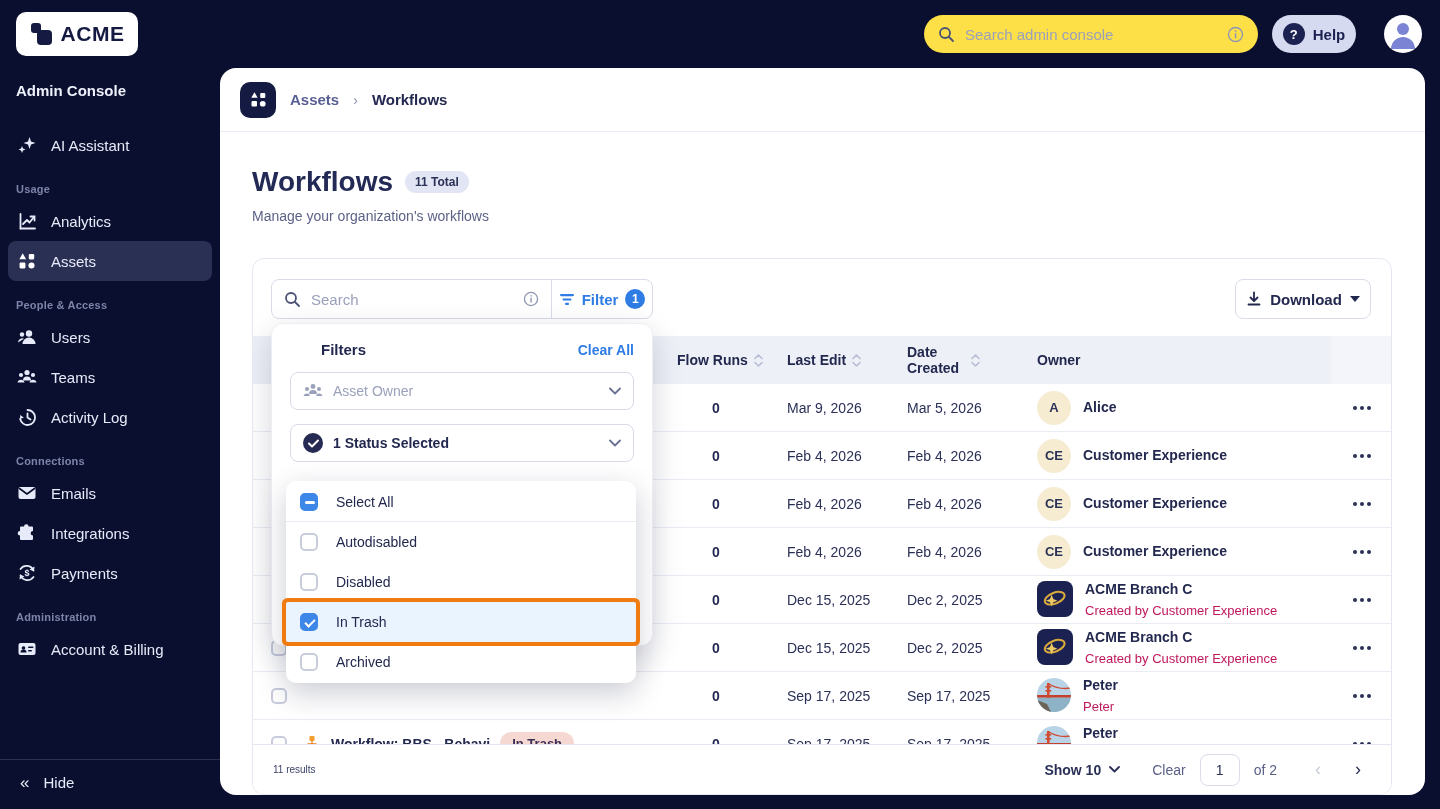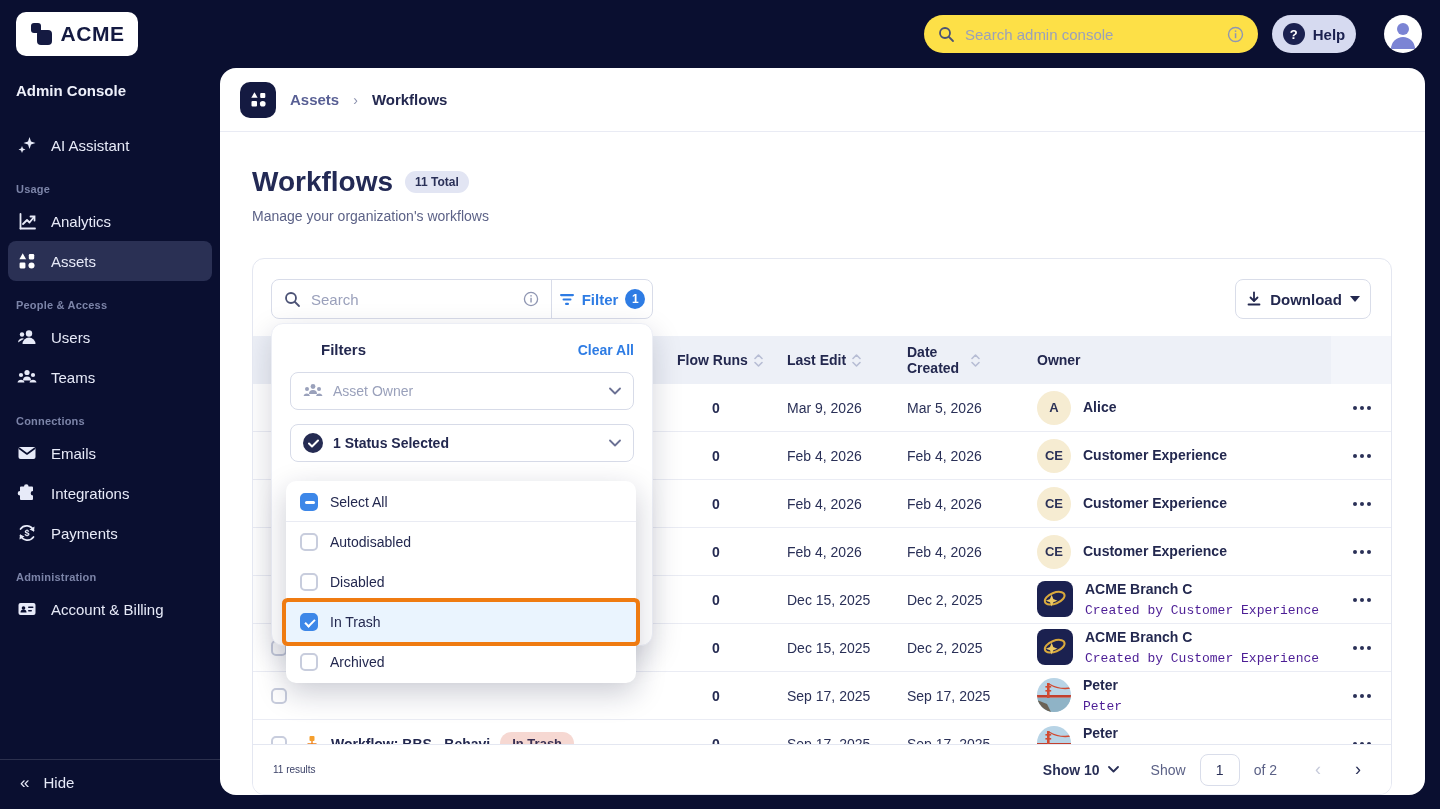--- a/index.html
+++ b/index.html
@@ -94,21 +94,21 @@
   .cb { width:16px; height:16px; border:2px solid #c8cddd; border-radius:5px; background:#fff; flex:none; position:relative; cursor:pointer; }
   .cb.checked,.cb.indet { background:#3d87e8; border-color:#3d87e8; }
   .cb.checked::after { content:""; position:absolute; left:3px; top:3.5px; width:8px; height:4px;
                        border-left:2px solid #fff; border-bottom:2px solid #fff; transform:rotate(-45deg); }
   .cb.indet::after { content:""; position:absolute; left:3px; top:6px; width:10px; height:3px; background:#fff; border-radius:2px; }
   .av-init { width:34px; height:34px; border-radius:50%; background:#f6ecd2; color:#2c3257; font-size:13px; font-weight:700;
              display:flex; align-items:center; justify-content:center; flex:none; }
   .av-logo { width:36px; height:36px; border-radius:8px; background:#1b2150; display:flex; align-items:center; justify-content:center; flex:none; }
   .av-photo { width:34px; height:34px; border-radius:50%; overflow:hidden; flex:none; }
   .owner-name { font-size:14px; font-weight:700; color:#23284f; line-height:1.2; }
-  .owner-sub { font-size:13px; color:#4c1d95; line-height:1.2; margin-top:5px;font-family:Liberation Mono, monospace; }
+  .owner-sub { font-size:13px; color:#be185d; line-height:1.2; margin-top:5px; }
   .dots { display:flex; gap:3px; cursor:pointer; }
   .dots span { width:4px; height:4px; border-radius:50%; background:#2a3057; }
 
   .tfoot { position:absolute; bottom:0; left:0; right:0; height:50px; background:#fff; border-top:1px solid #e4e7f1;
            display:flex; align-items:center; justify-content:space-between; padding:0 20px; z-index:20; }
   .results { font-size:10px; color:#3c4268; }
   .pager { display:flex; align-items:center; gap:14px; }
   .show-sel { display:flex; align-items:center; gap:8px; font-size:14px; font-weight:600; color:#2a3057; cursor:pointer; margin-right:18px; }
   .pg-label { font-size:14px; color:#5b6186; }
   .pg-input { width:40px; height:32px; border:1px solid #d9ddea; border-radius:8px; text-align:center; font-size:14px;
@@ -124,21 +124,21 @@
   .fp-title { font-size:15px; font-weight:700; color:#23284f; }
   .fp-clear { font-size:14px; font-weight:600; color:#2e7ce4; cursor:pointer; }
   .fp-select { margin:0 18px 14px 18px; height:38px; border:1px solid #d7dbe8; border-radius:8px;
                display:flex; align-items:center; gap:10px; padding:0 12px; cursor:pointer; background:#fff; }
   .fp-select .ph { flex:1; font-size:14px; color:#9aa1bb; }
   .fp-select .val { flex:1; font-size:14px; font-weight:600; color:#23284f; }
   .chk-circle { width:20px; height:20px; border-radius:50%; background:#252b52; display:flex; align-items:center; justify-content:center; flex:none; }
 
   .opanel { position:absolute; left:33px; top:222px; width:350px; background:#fff; border-radius:10px;
             box-shadow:0 10px 30px rgba(18,24,58,.22); z-index:31; padding:1px 0; }
-  .opt { height:40px; display:flex; align-items:center; gap:12px; padding-left:14px; font-size:14px; color:#23284f; cursor:pointer; }
+  .opt { height:40px; display:flex; align-items:center; gap:18px; padding-left:14px; font-size:14px; color:#23284f; cursor:pointer; }
   .opt .cb { width:18px; height:18px; }
   .opt.first { border-bottom:1px solid #e9ebf3; }
   .opt.hl { background:#eaf4fe; box-shadow:0 0 0 4px #ef7b11; border-radius:2px; position:relative; z-index:2; }
 
   svg { display:block; }
 </style>
 </head>
 <body>
 
 <div class="page">
@@ -234,20 +234,30 @@
         <svg width="20" height="20" viewBox="0 0 20 20">
             <circle cx="10" cy="5.5" r="2.6" fill="#e7eaf8"></circle>
             <path d="M6 13.5 a4 4 0 0 1 8 0 Z" fill="#e7eaf8"></path>
             <circle cx="4" cy="8" r="2.1" fill="#e7eaf8"></circle>
             <path d="M0.5 15.5 a3.6 3.6 0 0 1 7 0 Z" fill="#e7eaf8"></path>
             <circle cx="16" cy="8" r="2.1" fill="#e7eaf8"></circle>
             <path d="M12.5 15.5 a3.6 3.6 0 0 1 7 0 Z" fill="#e7eaf8"></path>
           </svg>
       </span>
       <span>Teams</span>
+    </div>
+    <div class="sb-item">
+      <span class="ic">
+        <svg width="19" height="19" viewBox="0 0 19 19">
+            <path d="M9.5 2 a7.5 7.5 0 1 1 -7.3 9" fill="none" stroke="#e7eaf8" stroke-width="1.8" stroke-linecap="round"></path>
+            <path d="M2 7 L2.2 11 L5.8 9.4" fill="#e7eaf8"></path>
+            <path d="M9.5 5.5 V9.5 L12.5 11.5" fill="none" stroke="#e7eaf8" stroke-width="1.8" stroke-linecap="round" stroke-linejoin="round"></path>
+          </svg>
+      </span>
+      <span>Activity Log</span>
     </div>
 
     <div class="sb-section">Connections</div>
     <div class="sb-item">
       <span class="ic">
         <svg width="20" height="20" viewBox="0 0 20 20">
             <rect x="1.5" y="4" width="17" height="12" rx="2" fill="#e7eaf8"></rect>
             <path d="M2.5 5.5 L10 11 L17.5 5.5" fill="none" stroke="#0a0f30" stroke-width="1.6" stroke-linecap="round" stroke-linejoin="round"></path>
           </svg>
       </span>
@@ -641,21 +651,21 @@
 
       <div class="tfoot">
         <span class="results">11 results</span>
         <div class="pager">
           <span class="show-sel">
             <span>Show 10</span>
             <svg width="11" height="7" viewBox="0 0 11 7">
                 <path d="M1 1 L5.5 5.5 L10 1" fill="none" stroke="#2a3057" stroke-width="1.8" stroke-linecap="round" stroke-linejoin="round"></path>
               </svg>
           </span>
-          <span class="pg-label">Show</span>
+          <span class="pg-label">Clear</span>
           <input class="pg-input" value="1" style="">
           <span class="pg-of">of 2</span>
           <span class="pg-prev">‹</span>
           <span class="pg-next">›</span>
         </div>
       </div>
 
       <div class="fpanel">
         <div class="fp-head">
           <span class="fp-title">Filters</span>

